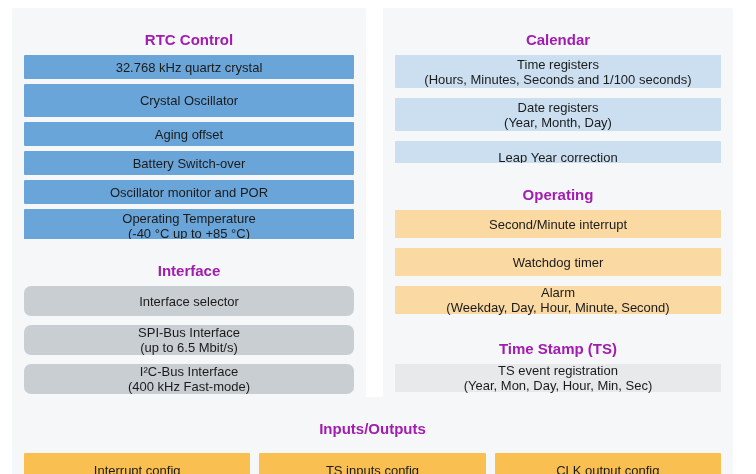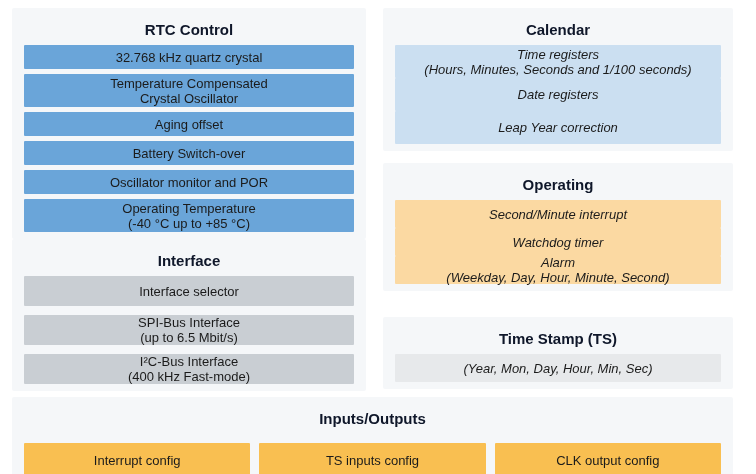--- a/index.html
+++ b/index.html
@@ -22,55 +22,54 @@
     position:absolute;background:var(--panel);
     padding:5px 12px 7px;border-radius:2px;
   }
   #p-rtc      {left:12px;  top:8px;   width:354px;}
   #p-interface{left:12px;  top:239px; width:354px;}
   #p-calendar {left:383px; top:8px;   width:350px;}
   #p-interrupt{left:383px; top:163px; width:350px;}
   #p-timestamp{left:383px; top:317px; width:350px;}
   #p-io       {left:12px;  top:397px; width:721px;}
   .title{
-    font-size:15px;font-weight:700;text-align:center;color:#0f172a;
-    line-height:18px;margin:8px 0 6px;
+    font-size:15px;font-weight:700;text-align:center;color:#a21caf;
+    line-height:18px;margin:18px 0 6px;
   }
   .stack{display:flex;flex-direction:column;}
-  .g5{gap:5px;} .g6{gap:0;font-style:italic;} .g9{gap:9px;}
+  .g5{gap:5px;} .g6{gap:10px;} .g9{gap:9px;}
   .row{display:flex;flex-direction:row;gap:9px;}
   .row .box{flex:1;}
   .box{
     display:flex;flex-direction:column;align-items:center;justify-content:center;
     text-align:center;font-size:13px;line-height:15px;border-radius:1px;
   }
   .box span:empty{display:none;}
   .blue   {background:var(--blue);align-items:center;}
   .lblue  {background:var(--lblue);}
-  .gray   {background:var(--gray);}
+  .gray   {background:var(--gray);border-radius:7px;}
   .lgray  {background:var(--lgray);}
   .lorange{background:var(--lorange);}
   .orange {background:var(--orange);margin-top:9px;}
   .h24{height:24px;} .h30{height:30px;} .h32{height:28px;}
   .h33{height:33px;} .h34{height:34px;}
 </style>
 </head>
 <body>
 
 <div class="page">
 
   <section class="panel" id="p-rtc">
     <h2 class="title">RTC Control</h2>
     <div class="stack g5">
       <div class="box blue h24">
         <span>32.768 kHz quartz crystal</span>
 
       </div>
       <div class="box blue h33">
-        <span>Temperature Compensated</span>
         <span>Crystal Oscillator</span>
       </div>
       <div class="box blue h24">
         <span>Aging offset</span>
 
       </div>
       <div class="box blue h24">
         <span>Battery Switch-over</span>
 
       </div>
@@ -105,20 +104,21 @@
 
   <section class="panel" id="p-calendar">
     <h2 class="title">Calendar</h2>
     <div class="stack g6">
       <div class="box lblue h33">
         <span>Time registers</span>
         <span>(Hours, Minutes, Seconds and 1/100 seconds)</span>
       </div>
       <div class="box lblue h33">
         <span>Date registers</span>
+        <span>(Year, Month, Day)</span>
       </div>
       <div class="box lblue h33">
         <span>Leap Year correction</span>
 
       </div>
     </div>
   </section>
 
   <section class="panel" id="p-interrupt">
     <h2 class="title">Operating</h2>
@@ -135,20 +135,21 @@
         <span>Alarm</span>
         <span>(Weekday, Day, Hour, Minute, Second)</span>
       </div>
     </div>
   </section>
 
   <section class="panel" id="p-timestamp">
     <h2 class="title">Time Stamp (TS)</h2>
     <div class="stack g6">
       <div class="box lgray h32">
+        <span>TS event registration</span>
         <span>(Year, Mon, Day, Hour, Min, Sec)</span>
       </div>
     </div>
   </section>
 
   <section class="panel" id="p-io">
     <h2 class="title">Inputs/Outputs</h2>
     <div class="row">
       <div class="box orange h34">
         <span>Interrupt config</span>

